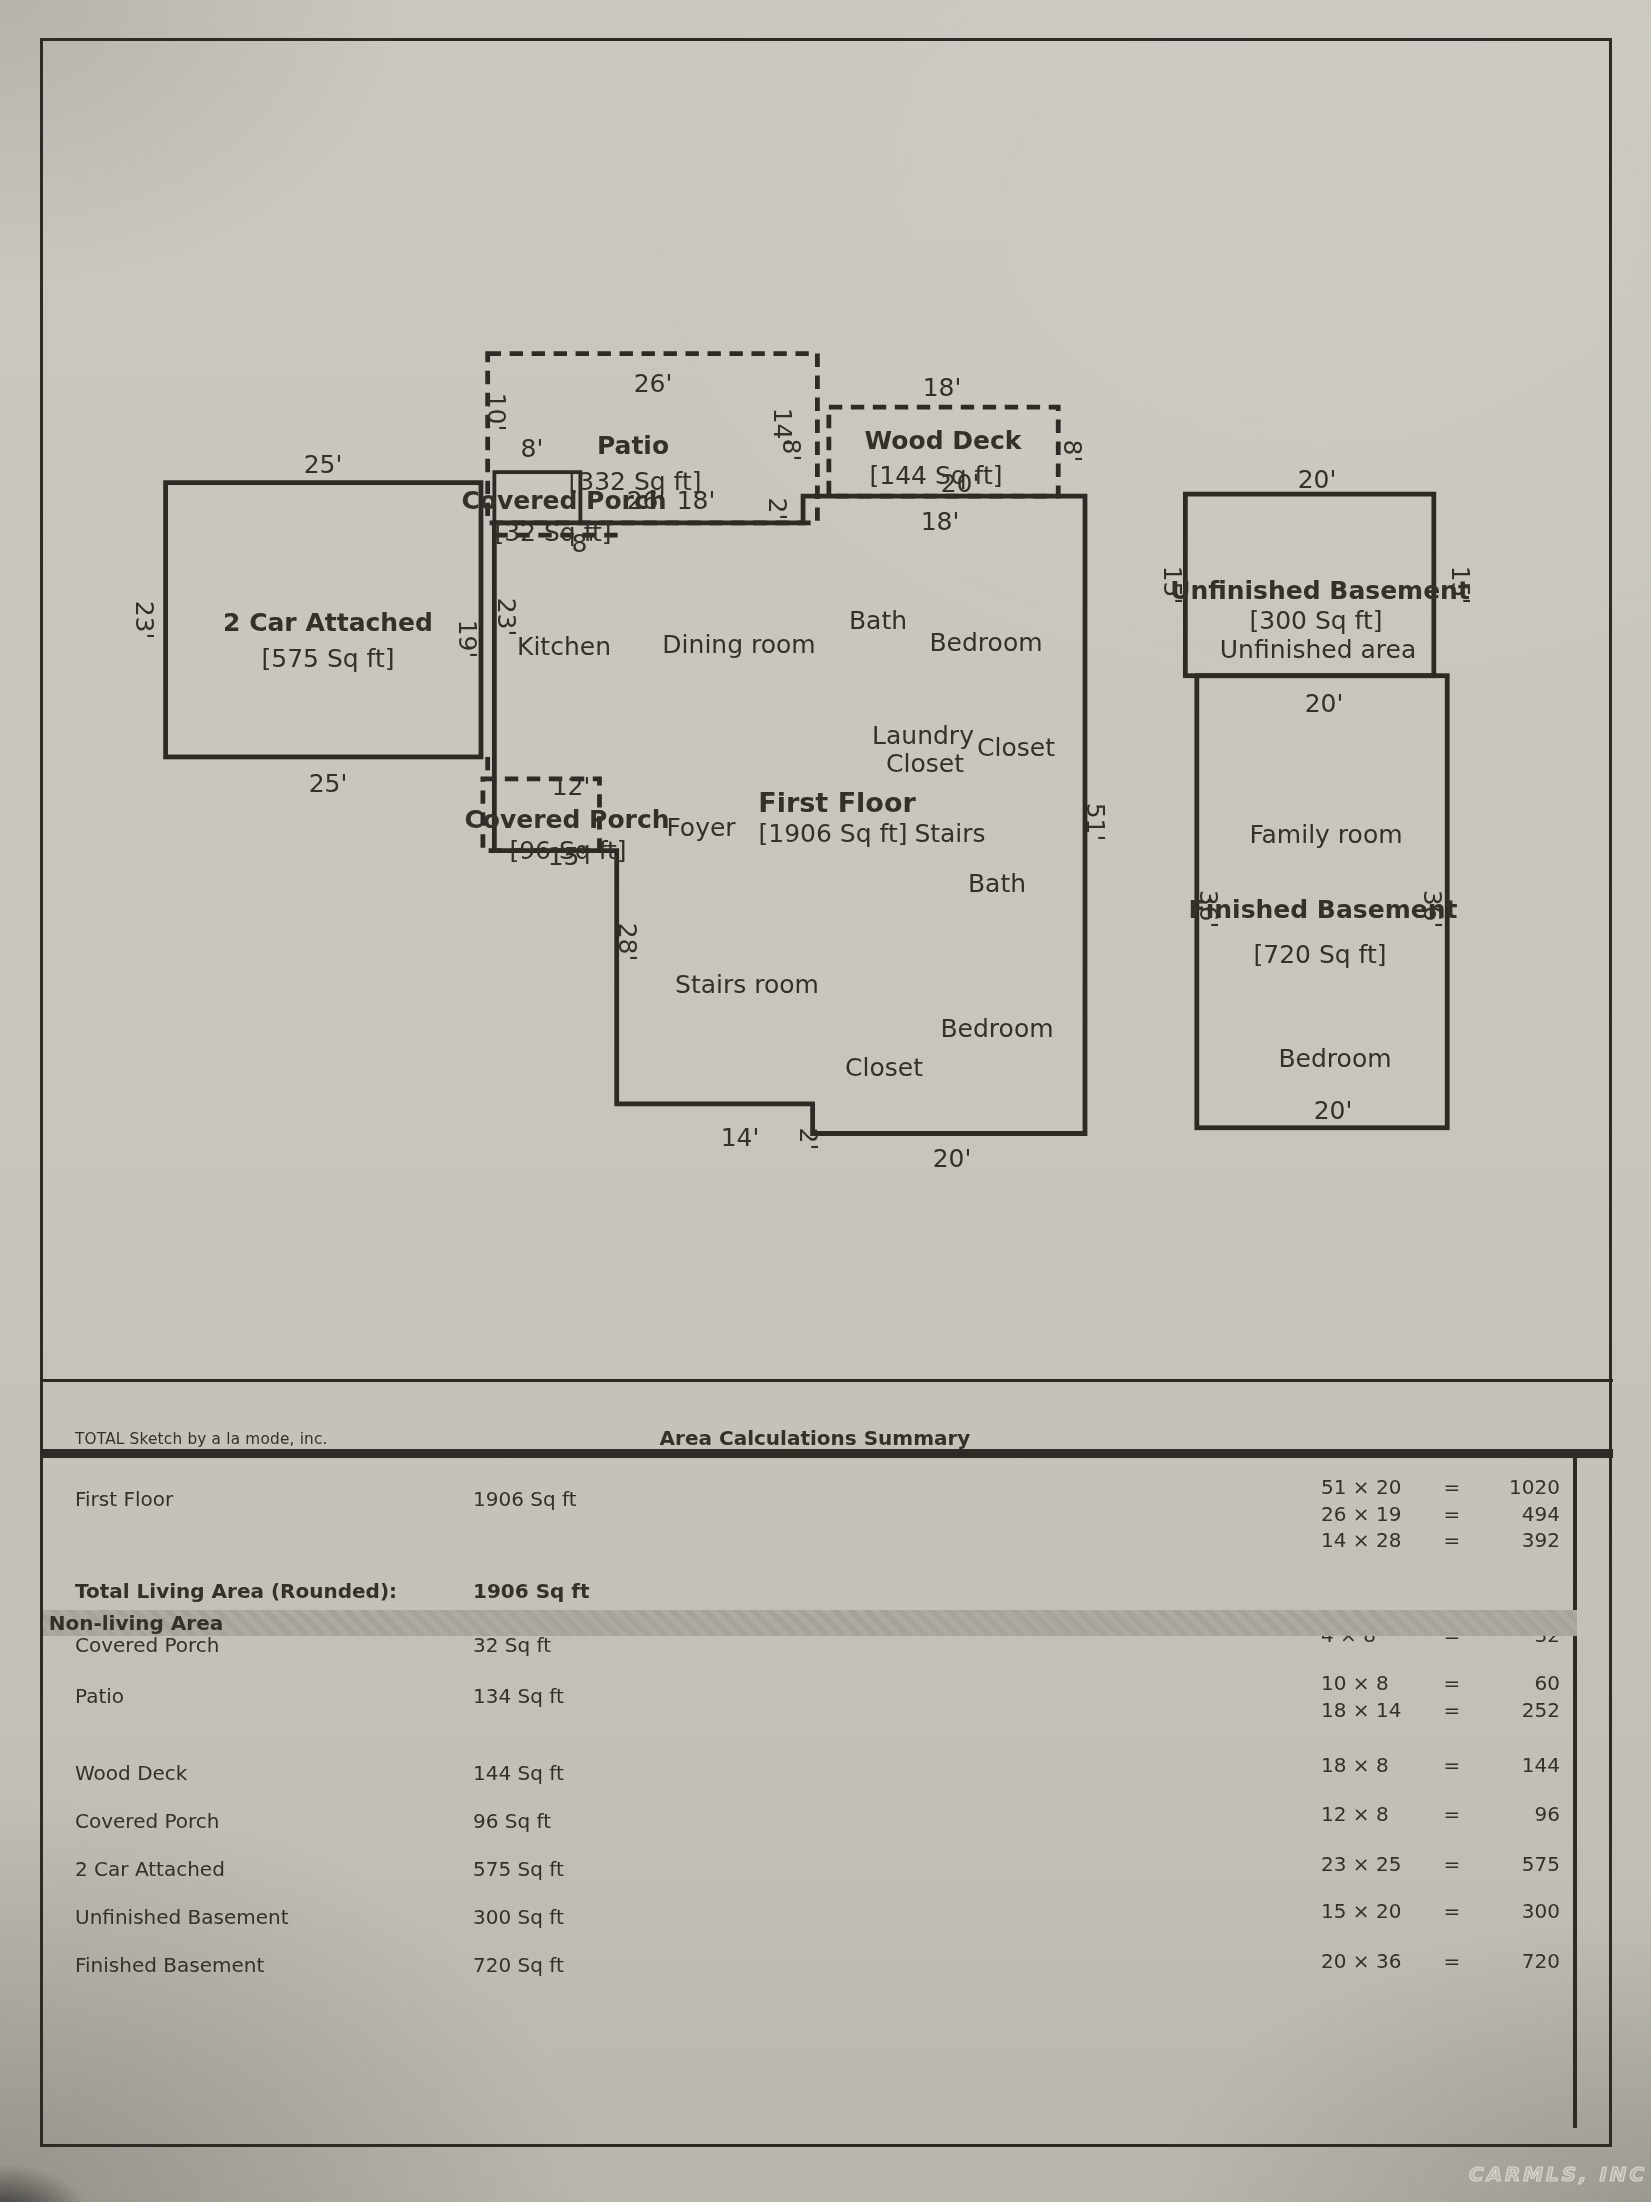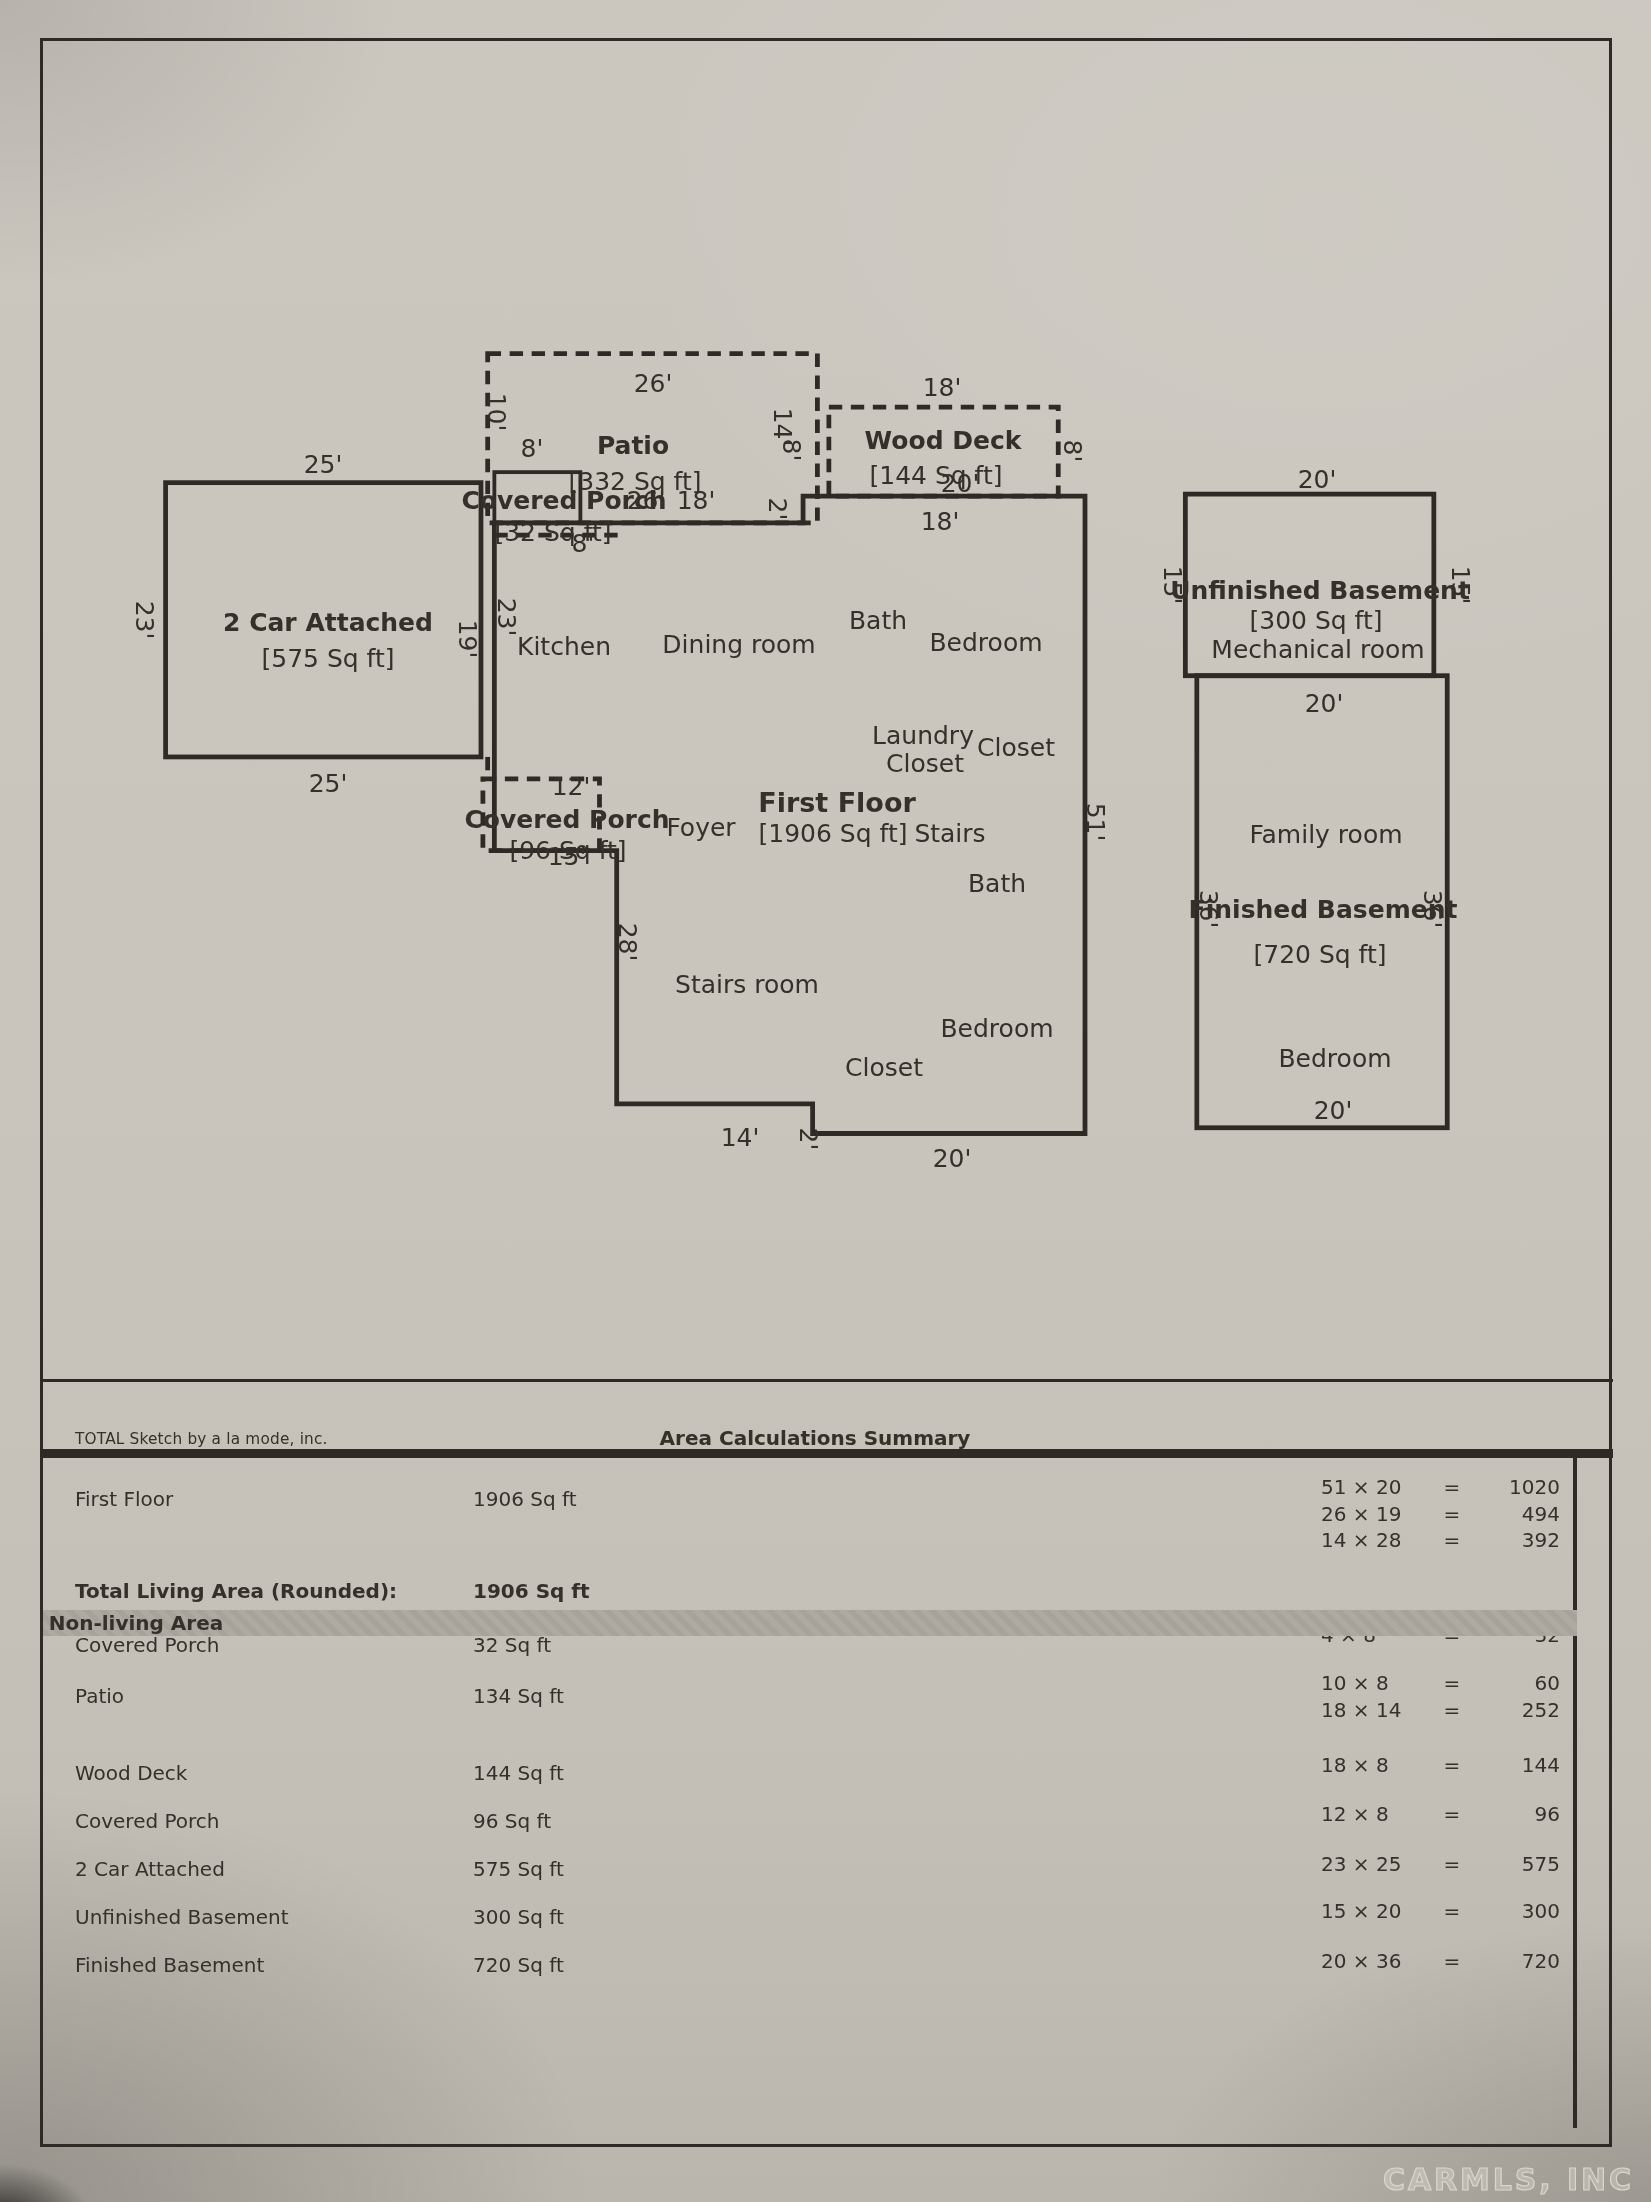--- a/index.html
+++ b/index.html
@@ -29,22 +29,22 @@
   .graybar .bar-label{position:absolute;left:5.7px;top:1px;font-weight:bold;font-size:20px;}
   .calc-head{position:absolute;left:1083px;top:1px;width:210px;text-align:center;font-weight:bold;font-size:20px;}
   .trow-label{position:absolute;left:75px;font-size:20px;white-space:nowrap;}
   .trow-value{position:absolute;left:473px;width:516px;text-align:left;font-size:20px;white-space:nowrap;}
   .bold{font-weight:bold;}
   .calc{position:absolute;left:1321px;width:239px;display:flex;font-size:20px;}
   .calc .ce{width:115px;}
   .calc .ceq{width:32.5px;text-align:center;}
   .calc .cr{width:92px;text-align:right;}
   .watermark{
-    position:absolute;right:18px;top:2162px;font-size:30px;font-weight:bold;letter-spacing:2.9px;
-    color:rgba(228,224,214,0.35);-webkit-text-stroke:1.2px #dad6cc;white-space:nowrap;
+    position:absolute;right:5px;top:2162px;font-size:20px;font-weight:bold;letter-spacing:2.9px;
+    color:rgba(228,224,214,0.35);-webkit-text-stroke:1.2px #dad6cc;white-space:nowrap;font-style:italic;
   }
 </style>
 </head>
 <body>
 
 <div class="page">
 
   <div class="abs page-border" style="left:40px;top:38px;width:1566px;height:2103px;"></div>
 
   <svg class="plan" id="plan-svg" width="1652" height="2202" viewBox="0 0 1728 2304">
@@ -109,21 +109,21 @@
       <div class="lbl" style="left: 997px; top: 1029px;">Bedroom</div>
       <div class="lbl" style="left: 884px; top: 1068px;">Closet</div>
       <div class="lbl" style="left: 740px; top: 1138px;">14'</div>
       <div class="lbl r" style="left: 808px; top: 1139px;">2'</div>
       <div class="lbl" style="left: 952px; top: 1159px;">20'</div>
       <div class="lbl" style="left: 1317px; top: 480px;">20'</div>
       <div class="lbl r" style="left: 1172px; top: 585px;">15'</div>
       <div class="lbl r" style="left: 1460px; top: 585px;">15'</div>
       <div class="lbl b" style="left: 1320px; top: 591px;">Unfinished Basement</div>
       <div class="lbl" style="left: 1316px; top: 621px;">[300 Sq ft]</div>
-      <div class="lbl" style="left: 1318px; top: 650px;">Mechanical room</div>
+      <div class="lbl" style="left: 1318px; top: 650px;">Unfinished area</div>
       <div class="lbl" style="left: 1324px; top: 704px;">20'</div>
       <div class="lbl" style="left: 1326px; top: 835px;">Family room</div>
       <div class="lbl r" style="left: 1208px; top: 909px;">36'</div>
       <div class="lbl r" style="left: 1432px; top: 909px;">36'</div>
       <div class="lbl b" style="left: 1323px; top: 910px;">Finished Basement</div>
       <div class="lbl" style="left: 1320px; top: 955px;">[720 Sq ft]</div>
       <div class="lbl" style="left: 1335px; top: 1059px;">Bedroom</div>
       <div class="lbl" style="left: 1333px; top: 1111px;">20'</div>
     </div>
 

